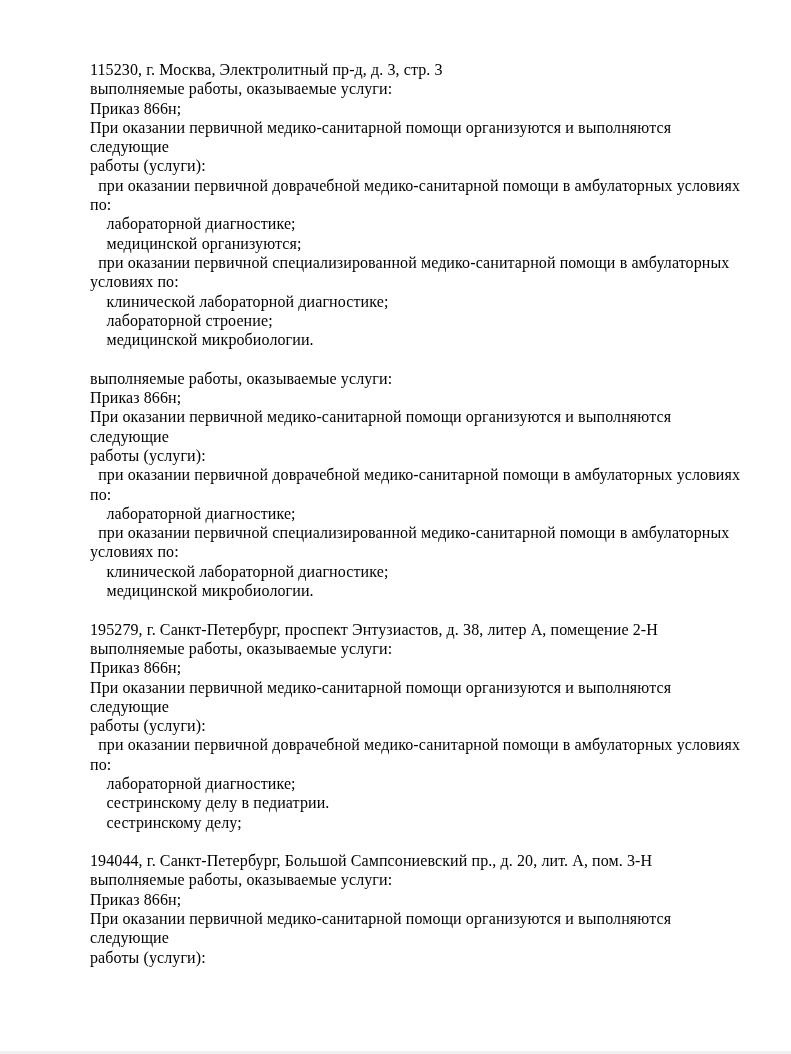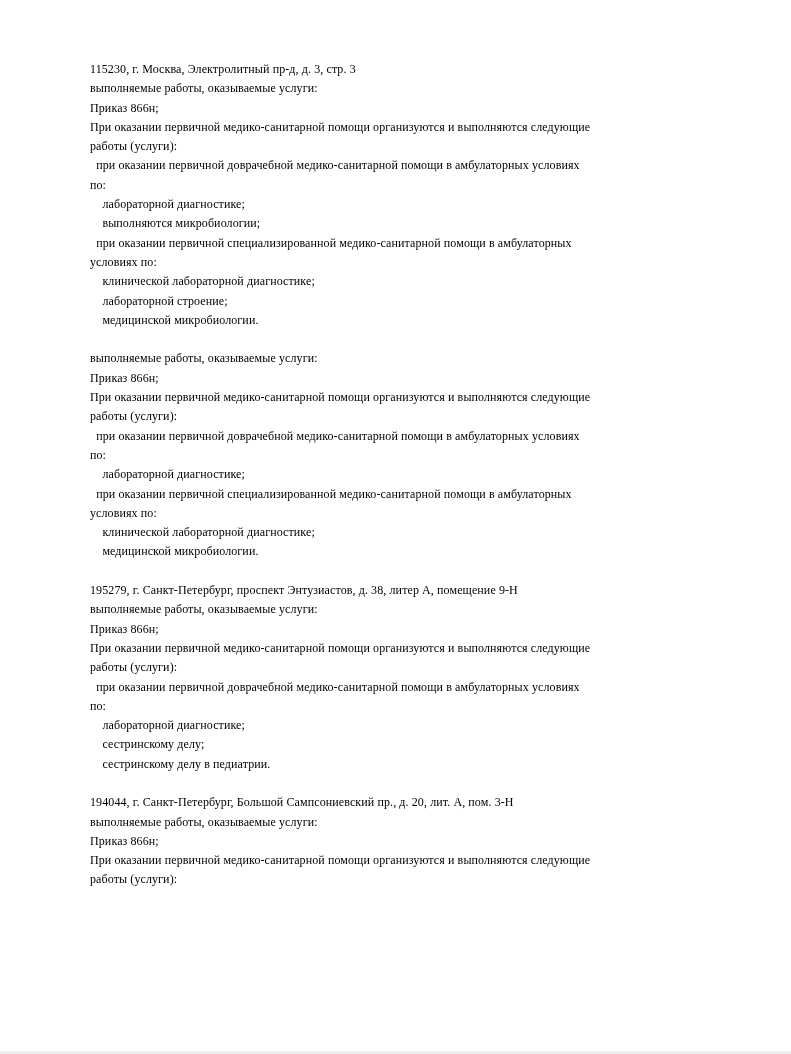--- a/index.html
+++ b/index.html
@@ -21,21 +21,21 @@
     top: 60px;
     width: 655px;
   }
   .block {
     margin: 0 0 19.3px 0;
   }
   .block:last-child {
     margin-bottom: 0;
   }
   .line {
-    font-size: 12px;
+    font-size: 16px;
     line-height: 19.3px;
     white-space: pre-wrap;
     letter-spacing: 0.1px;
   }
   .page-bottom-edge {
     position: absolute;
     left: 0;
     bottom: 0;
     width: 791px;
     height: 3px;
@@ -49,51 +49,51 @@
   <div id="doc-blocks">
       <section class="block">
         <div class="line">115230, г. Москва, Электролитный пр-д, д. 3, стр. 3</div>
         <div class="line">выполняемые работы, оказываемые услуги:</div>
         <div class="line">Приказ 866н;</div>
         <div class="line">При оказании первичной медико-санитарной помощи организуются и выполняются следующие</div>
         <div class="line">работы (услуги):</div>
         <div class="line">  при оказании первичной доврачебной медико-санитарной помощи в амбулаторных условиях</div>
         <div class="line">по:</div>
         <div class="line">    лабораторной диагностике;</div>
-        <div class="line">    выполняются микробиологии;</div>
+        <div class="line">    медицинской организуются;</div>
         <div class="line">  при оказании первичной специализированной медико-санитарной помощи в амбулаторных</div>
         <div class="line">условиях по:</div>
         <div class="line">    клинической лабораторной диагностике;</div>
         <div class="line">    лабораторной строение;</div>
         <div class="line">    медицинской микробиологии.</div>
       </section>
       <section class="block">
         <div class="line">выполняемые работы, оказываемые услуги:</div>
         <div class="line">Приказ 866н;</div>
         <div class="line">При оказании первичной медико-санитарной помощи организуются и выполняются следующие</div>
         <div class="line">работы (услуги):</div>
         <div class="line">  при оказании первичной доврачебной медико-санитарной помощи в амбулаторных условиях</div>
         <div class="line">по:</div>
         <div class="line">    лабораторной диагностике;</div>
         <div class="line">  при оказании первичной специализированной медико-санитарной помощи в амбулаторных</div>
         <div class="line">условиях по:</div>
         <div class="line">    клинической лабораторной диагностике;</div>
         <div class="line">    медицинской микробиологии.</div>
       </section>
       <section class="block">
-        <div class="line">195279, г. Санкт-Петербург, проспект Энтузиастов, д. 38, литер А, помещение 9-Н</div>
+        <div class="line">195279, г. Санкт-Петербург, проспект Энтузиастов, д. 38, литер А, помещение 2-Н</div>
         <div class="line">выполняемые работы, оказываемые услуги:</div>
         <div class="line">Приказ 866н;</div>
         <div class="line">При оказании первичной медико-санитарной помощи организуются и выполняются следующие</div>
         <div class="line">работы (услуги):</div>
         <div class="line">  при оказании первичной доврачебной медико-санитарной помощи в амбулаторных условиях</div>
         <div class="line">по:</div>
         <div class="line">    лабораторной диагностике;</div>
+        <div class="line">    сестринскому делу в педиатрии.</div>
         <div class="line">    сестринскому делу;</div>
-        <div class="line">    сестринскому делу в педиатрии.</div>
       </section>
       <section class="block">
         <div class="line">194044, г. Санкт-Петербург, Большой Сампсониевский пр., д. 20, лит. А, пом. 3-Н</div>
         <div class="line">выполняемые работы, оказываемые услуги:</div>
         <div class="line">Приказ 866н;</div>
         <div class="line">При оказании первичной медико-санитарной помощи организуются и выполняются следующие</div>
         <div class="line">работы (услуги):</div>
       </section>
     </div>
 </main>

